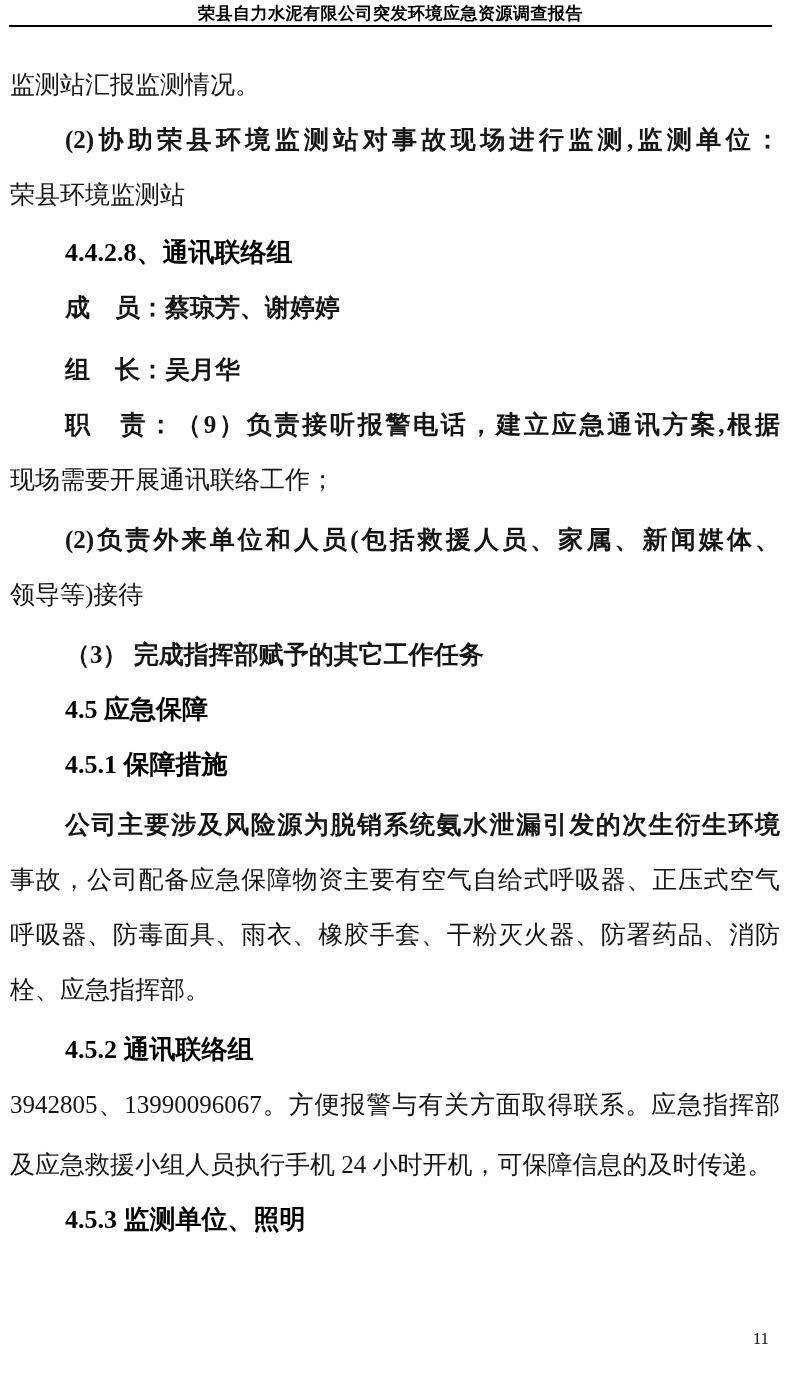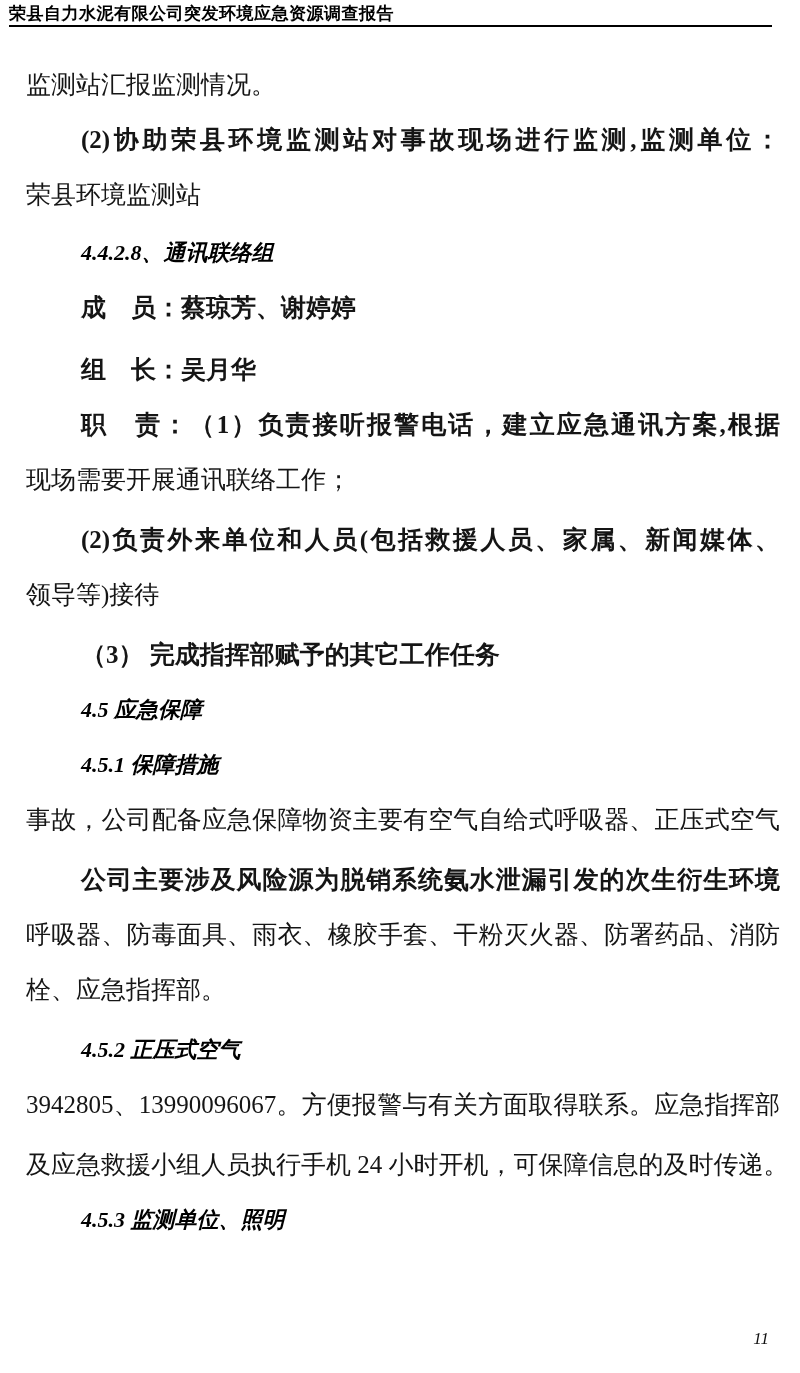--- a/index.html
+++ b/index.html
@@ -17,88 +17,86 @@
     overflow: hidden;
   }
   .page-header {
     margin: 0 28px 0 9px;
     padding-top: 3px;
     border-bottom: 2px solid #000000;
     height: 22px;
   }
   .header-title {
     display: block;
+    text-align: center;
     font-size: 17px;
     line-height: 21px;
     font-weight: bold;
     letter-spacing: 0.5px;
     color: #000000;
   }
   .doc-body {
     margin-top: 30px;
     padding: 0 20px 0 10px; 
   }
   .line {
     font-size: 25px;
     line-height: 55px;
     height: 55px;
     white-space: nowrap;
     color: #151515;
-    margin-left: 16px;
   }
   .indent { text-indent: 55px; font-weight: bold; }
   .fill {
     white-space: normal;
     text-align: justify;
     text-align-last: justify;
   }
   .heading {
     font-weight: bold;
-    font-size: 22px;
+    font-size: 26px;
     color: #000000;
-    font-style: italic;
   }
   .page-number {
     position: absolute;
     top: 1329px;
     right: 31px;
     font-size: 17px;
     line-height: 20px;
     color: #111111;
-    font-style: italic;
   }
 </style>
 </head>
 <body>
 
 <div class="page">
 
   <div class="page-header">
     <span class="header-title">荣县自力水泥有限公司突发环境应急资源调查报告</span>
   </div>
 
   <div class="doc-body">
     <div class="line body">监测站汇报监测情况。</div>
     <div class="line body indent fill">(2)协助荣县环境监测站对事故现场进行监测,监测单位：</div>
     <div class="line body">荣县环境监测站</div>
     <div class="line heading indent" style="margin-top:3px">4.4.2.8、通讯联络组</div>
     <div class="line body indent">成　员：蔡琼芳、谢婷婷</div>
     <div class="line body indent" style="margin-top:7px">组　长：吴月华</div>
-    <div class="line body indent fill">职　责：（1）负责接听报警电话，建立应急通讯方案,根据</div>
+    <div class="line body indent fill">职　责：（9）负责接听报警电话，建立应急通讯方案,根据</div>
     <div class="line body">现场需要开展通讯联络工作；</div>
     <div class="line body indent fill" style="margin-top:5px">(2)负责外来单位和人员(包括救援人员、家属、新闻媒体、</div>
     <div class="line body">领导等)接待</div>
     <div class="line body indent" style="margin-top:5px">（3） 完成指挥部赋予的其它工作任务</div>
     <div class="line heading indent">4.5 应急保障</div>
     <div class="line heading indent">4.5.1 保障措施</div>
+    <div class="line body indent fill" style="margin-top:5px">公司主要涉及风险源为脱销系统氨水泄漏引发的次生衍生环境</div>
     <div class="line body fill">事故，公司配备应急保障物资主要有空气自给式呼吸器、正压式空气</div>
-    <div class="line body indent fill" style="margin-top:5px">公司主要涉及风险源为脱销系统氨水泄漏引发的次生衍生环境</div>
     <div class="line body fill">呼吸器、防毒面具、雨衣、橡胶手套、干粉灭火器、防署药品、消防</div>
     <div class="line body">栓、应急指挥部。</div>
-    <div class="line heading indent" style="margin-top:5px">4.5.2 正压式空气</div>
+    <div class="line heading indent" style="margin-top:5px">4.5.2 通讯联络组</div>
     <div class="line body fill">3942805、13990096067。方便报警与有关方面取得联系。应急指挥部</div>
     <div class="line body" style="margin-top:5px">及应急救援小组人员执行手机 24 小时开机，可保障信息的及时传递。</div>
     <div class="line heading indent">4.5.3 监测单位、照明</div>
   </div>
 
   <div class="page-number">11</div>
 
 </div>
 
 </body></html>

